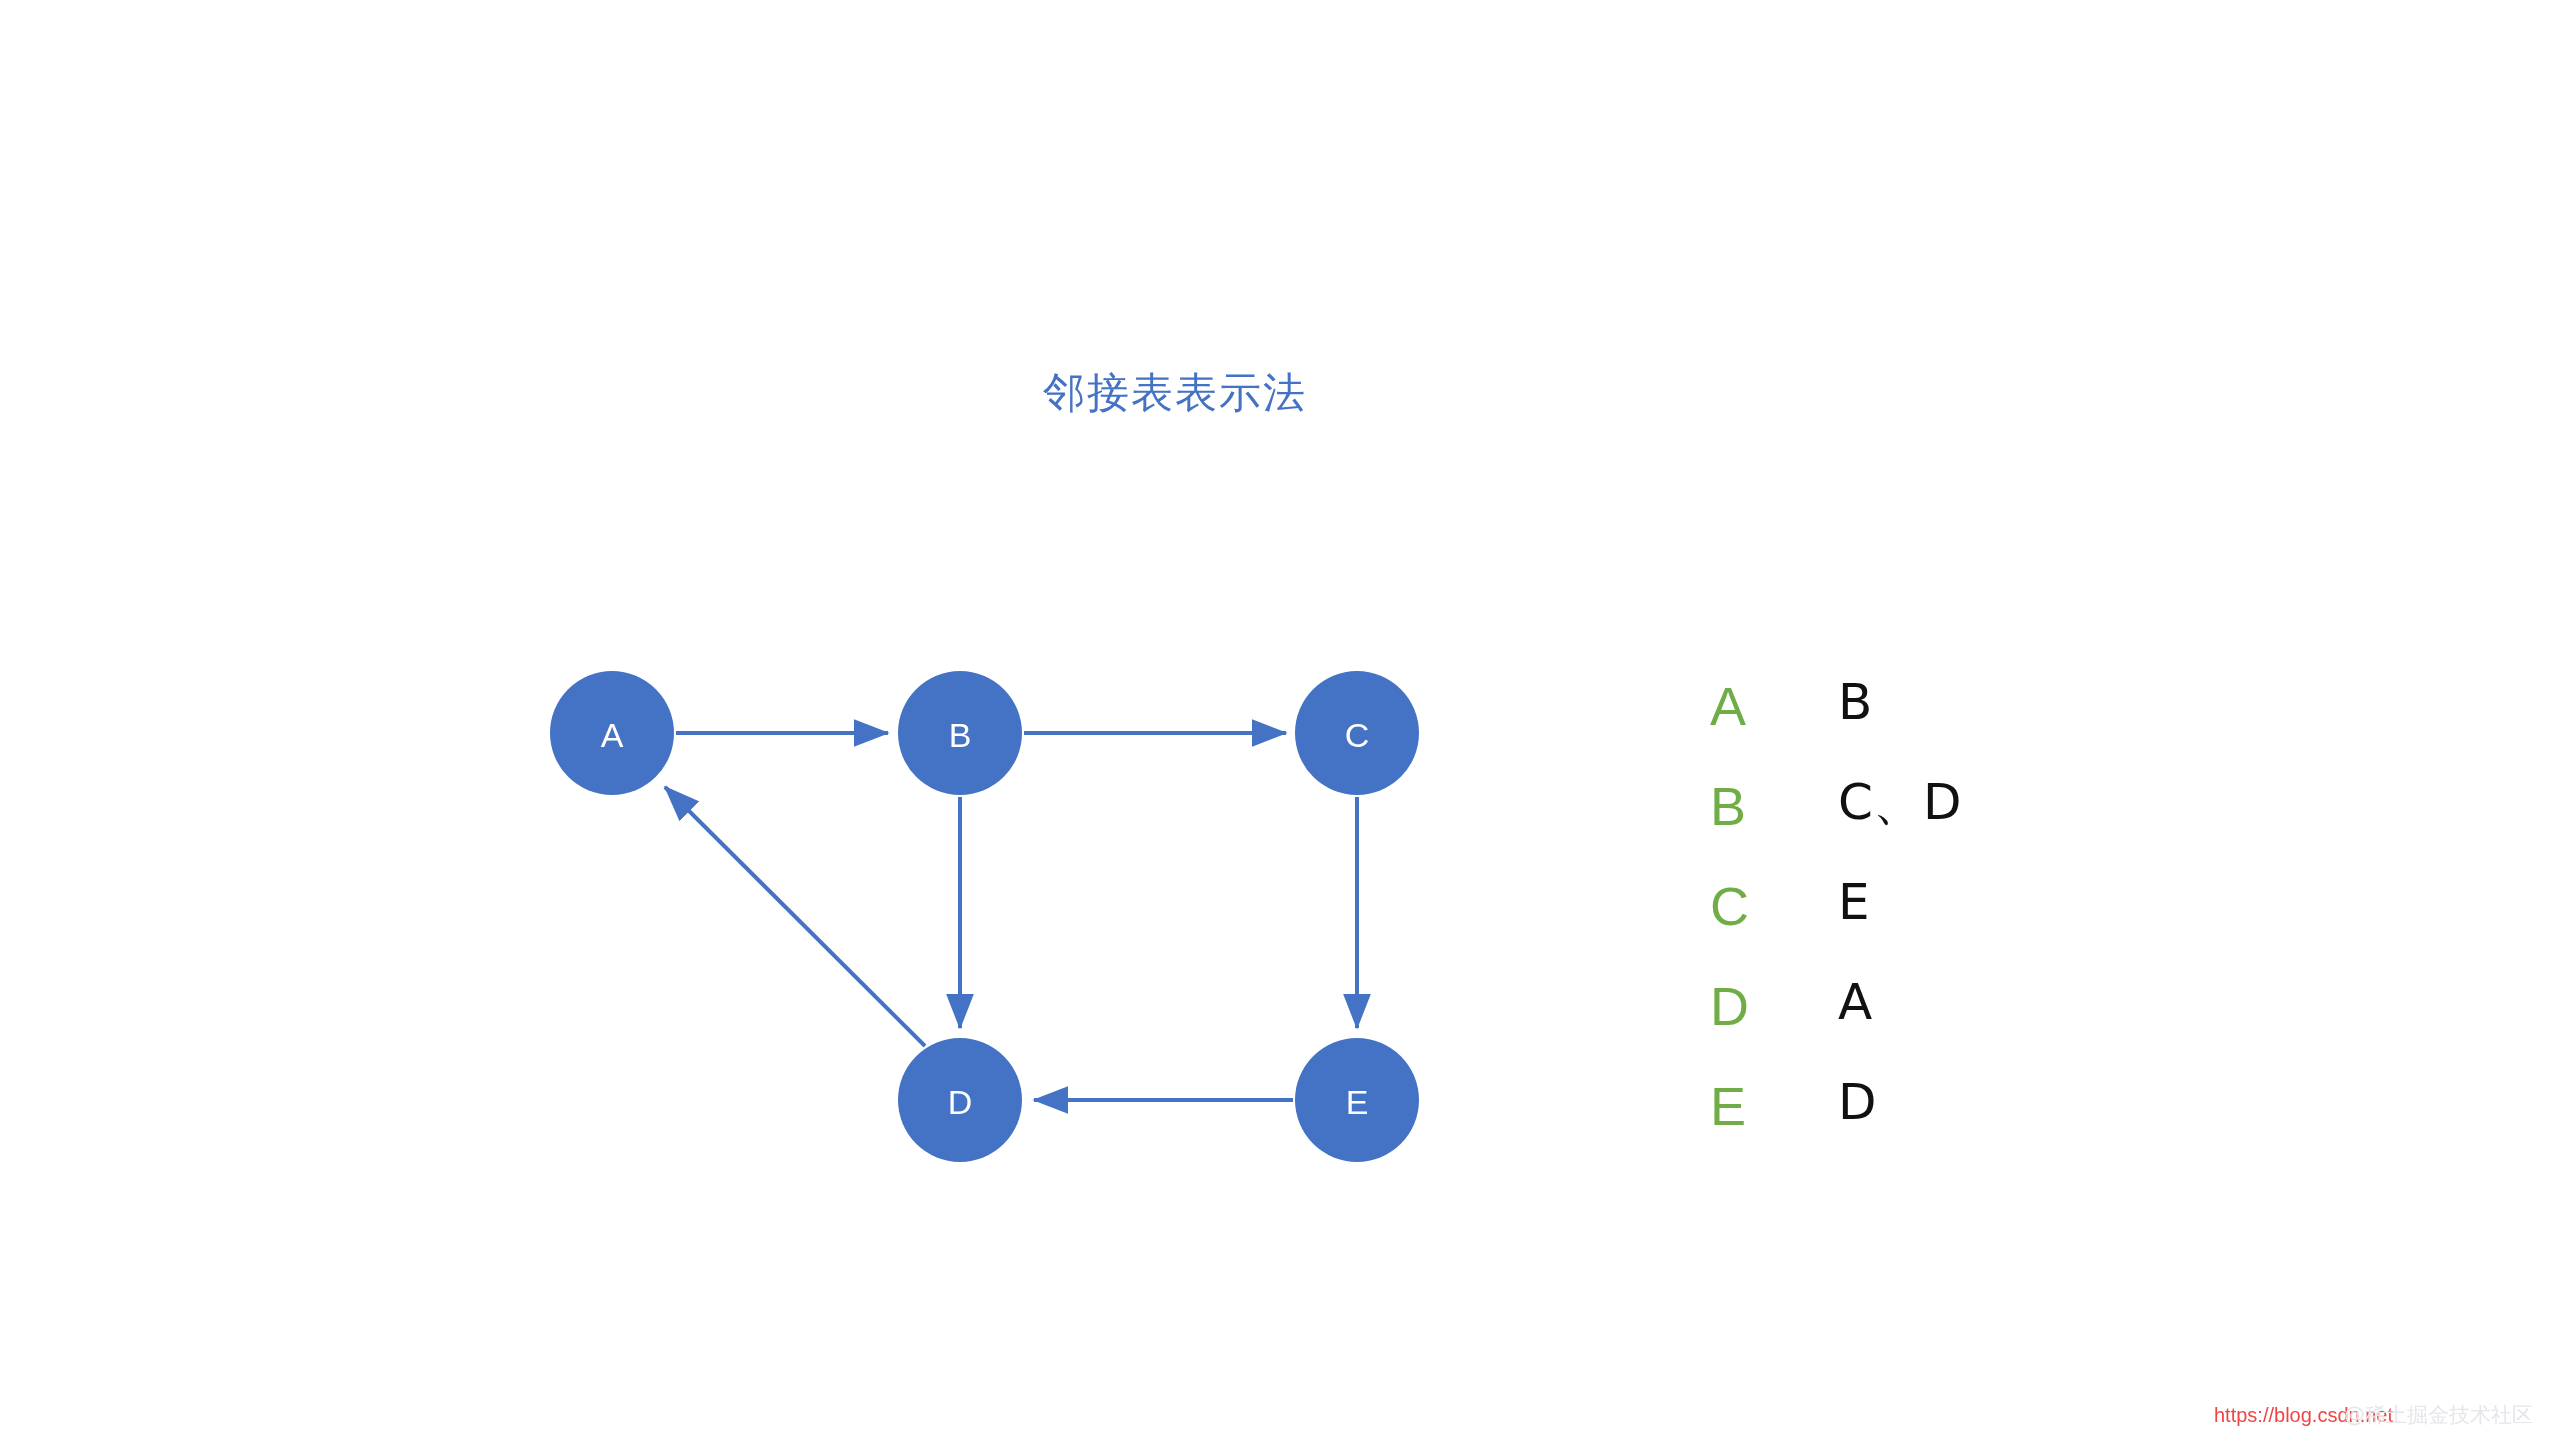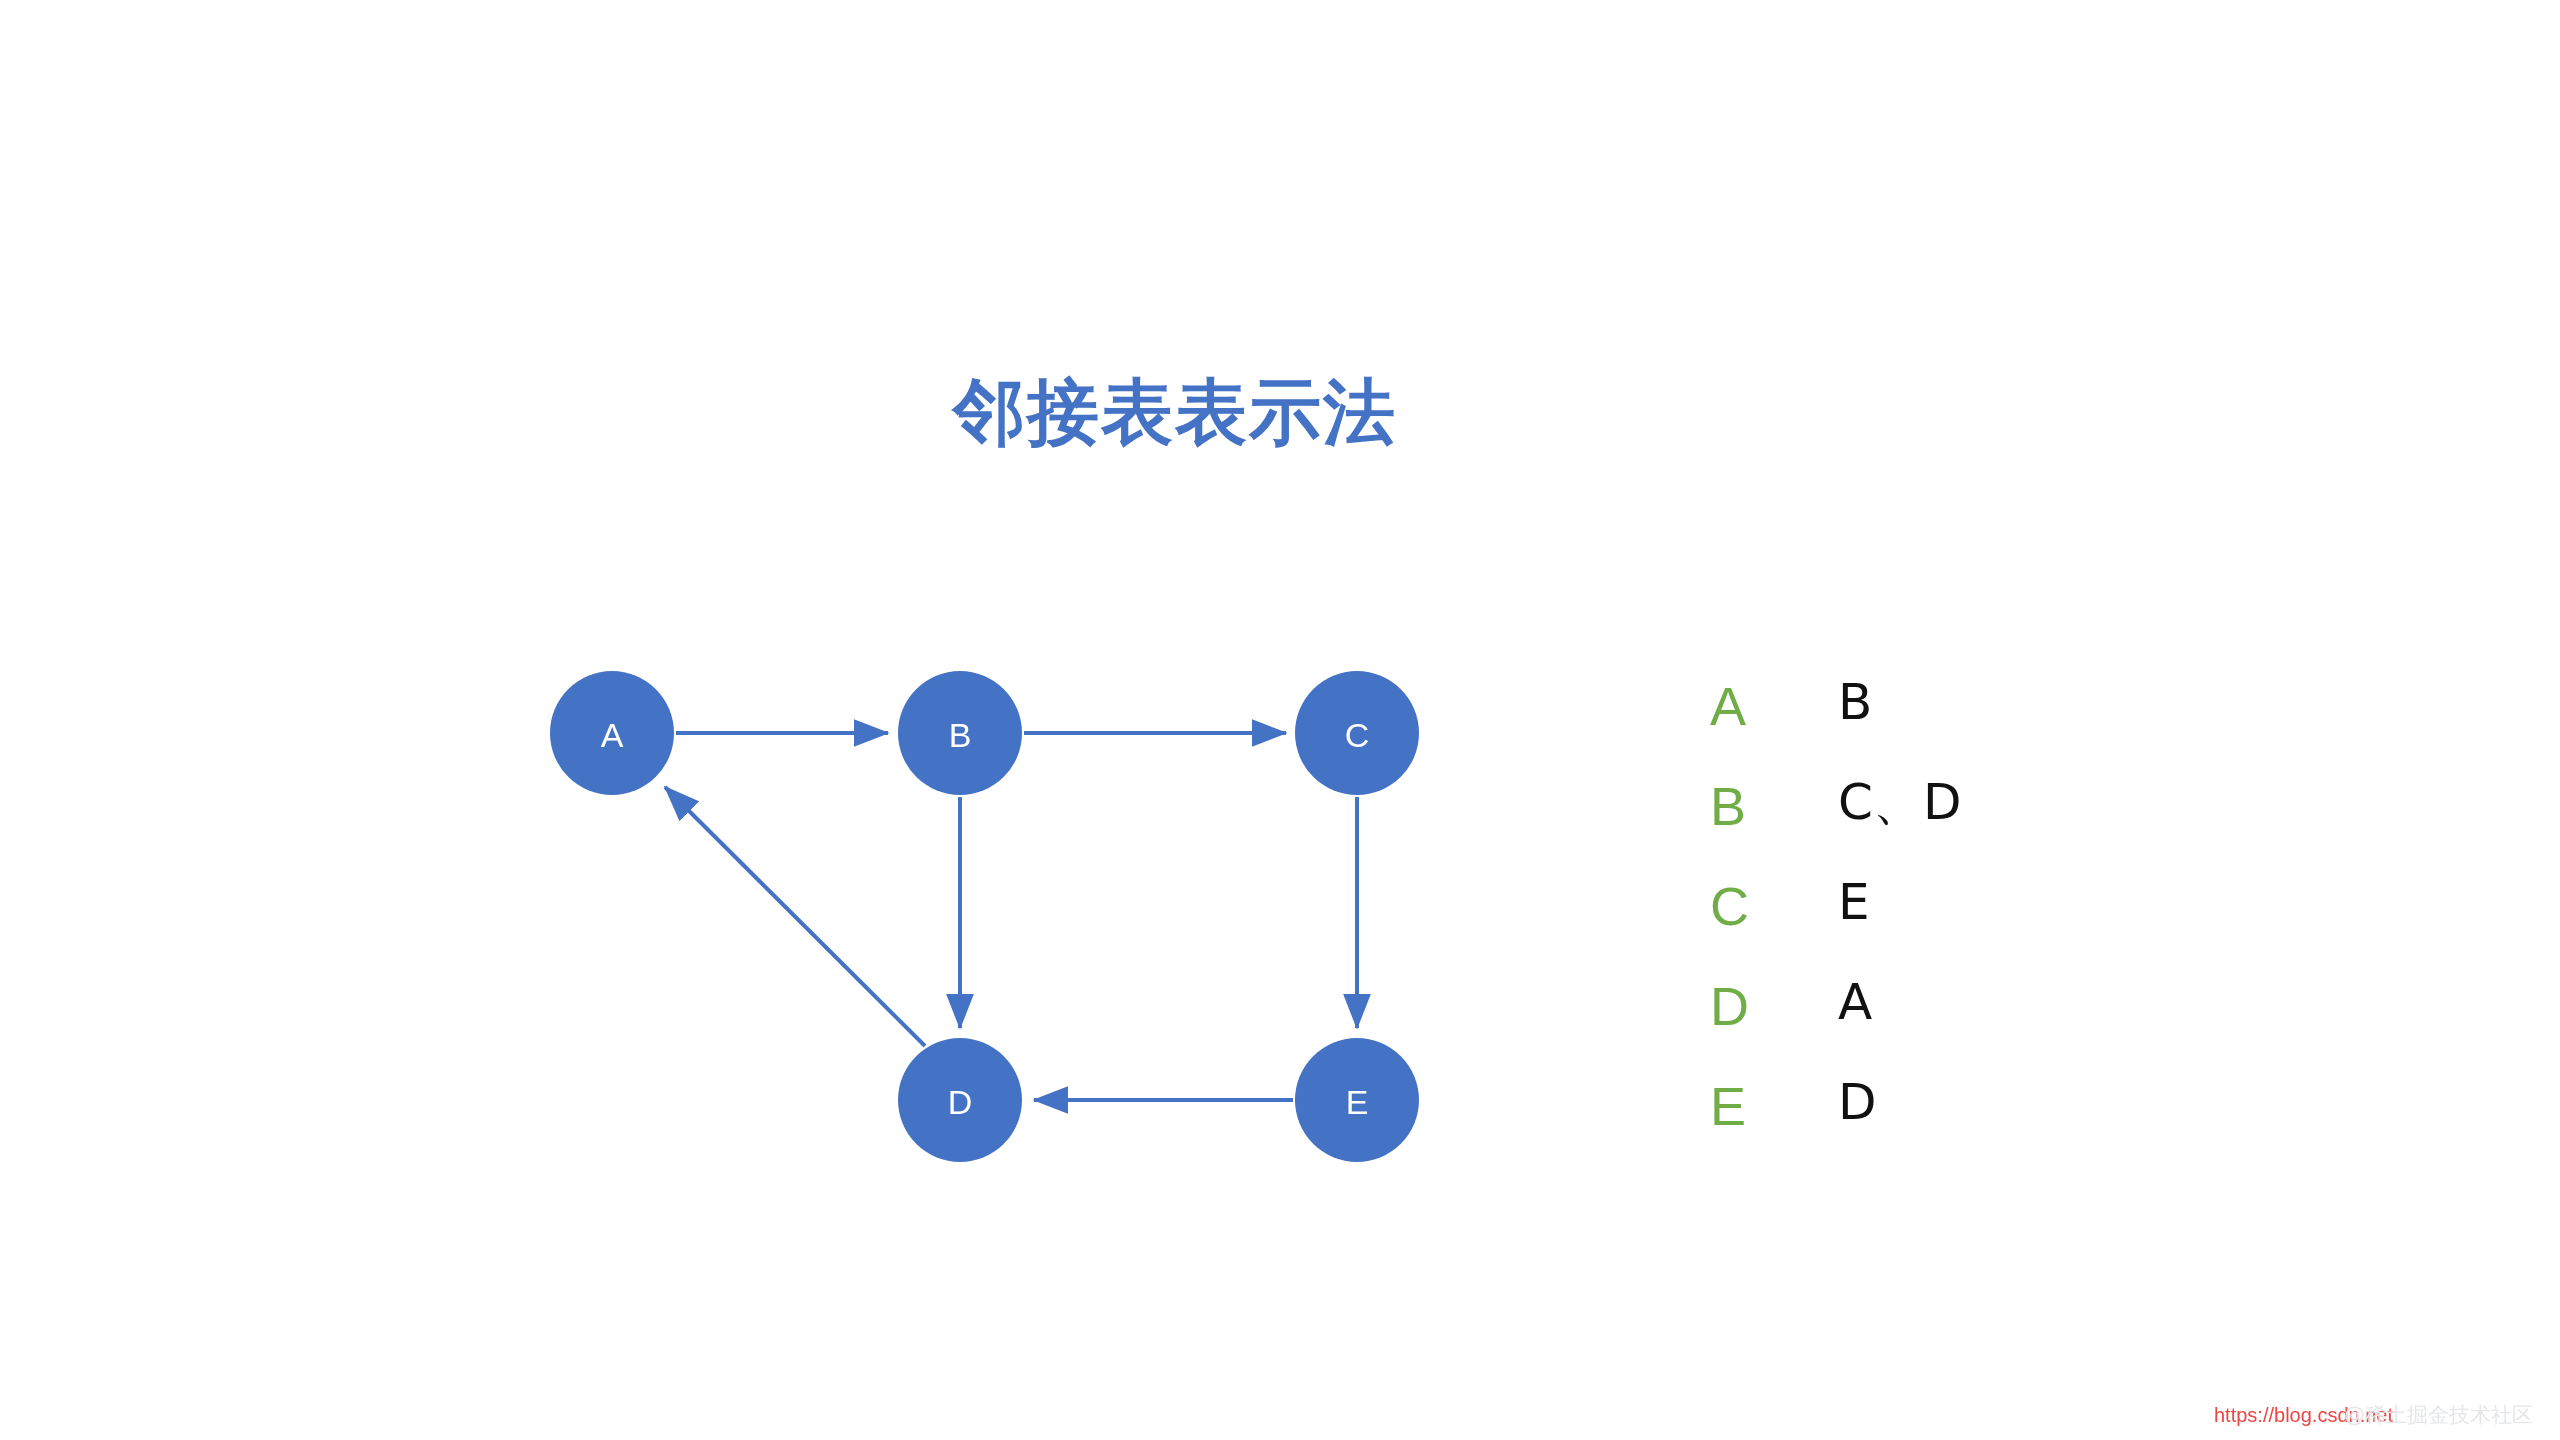--- a/index.html
+++ b/index.html
@@ -9,25 +9,25 @@
     font-family:"Liberation Sans","DejaVu Sans",sans-serif;
     overflow:hidden;
     position:relative;
   }
   #slide{position:absolute;left:0;top:0;width:2560px;height:1440px;}
 
   .title{
     position:absolute;
     left:0;top:365px;width:2560px;
     text-align:center;
-    font-size:72px;
+    font-size:42px;
     letter-spacing:2px;
     color:#4472C4;
     font-family:"DejaVu Sans","Liberation Sans",sans-serif;
-    font-weight:700;
+    font-weight:400;
     white-space:nowrap;
   }
   
   .title-inner{display:inline-block;transform:translateX(-105px);}
 
   svg.graph{position:absolute;left:0;top:0;width:2560px;height:1440px;}
 
   .node-label{
     fill:#ffffff;
     font-family:"Liberation Sans","DejaVu Sans",sans-serif;

